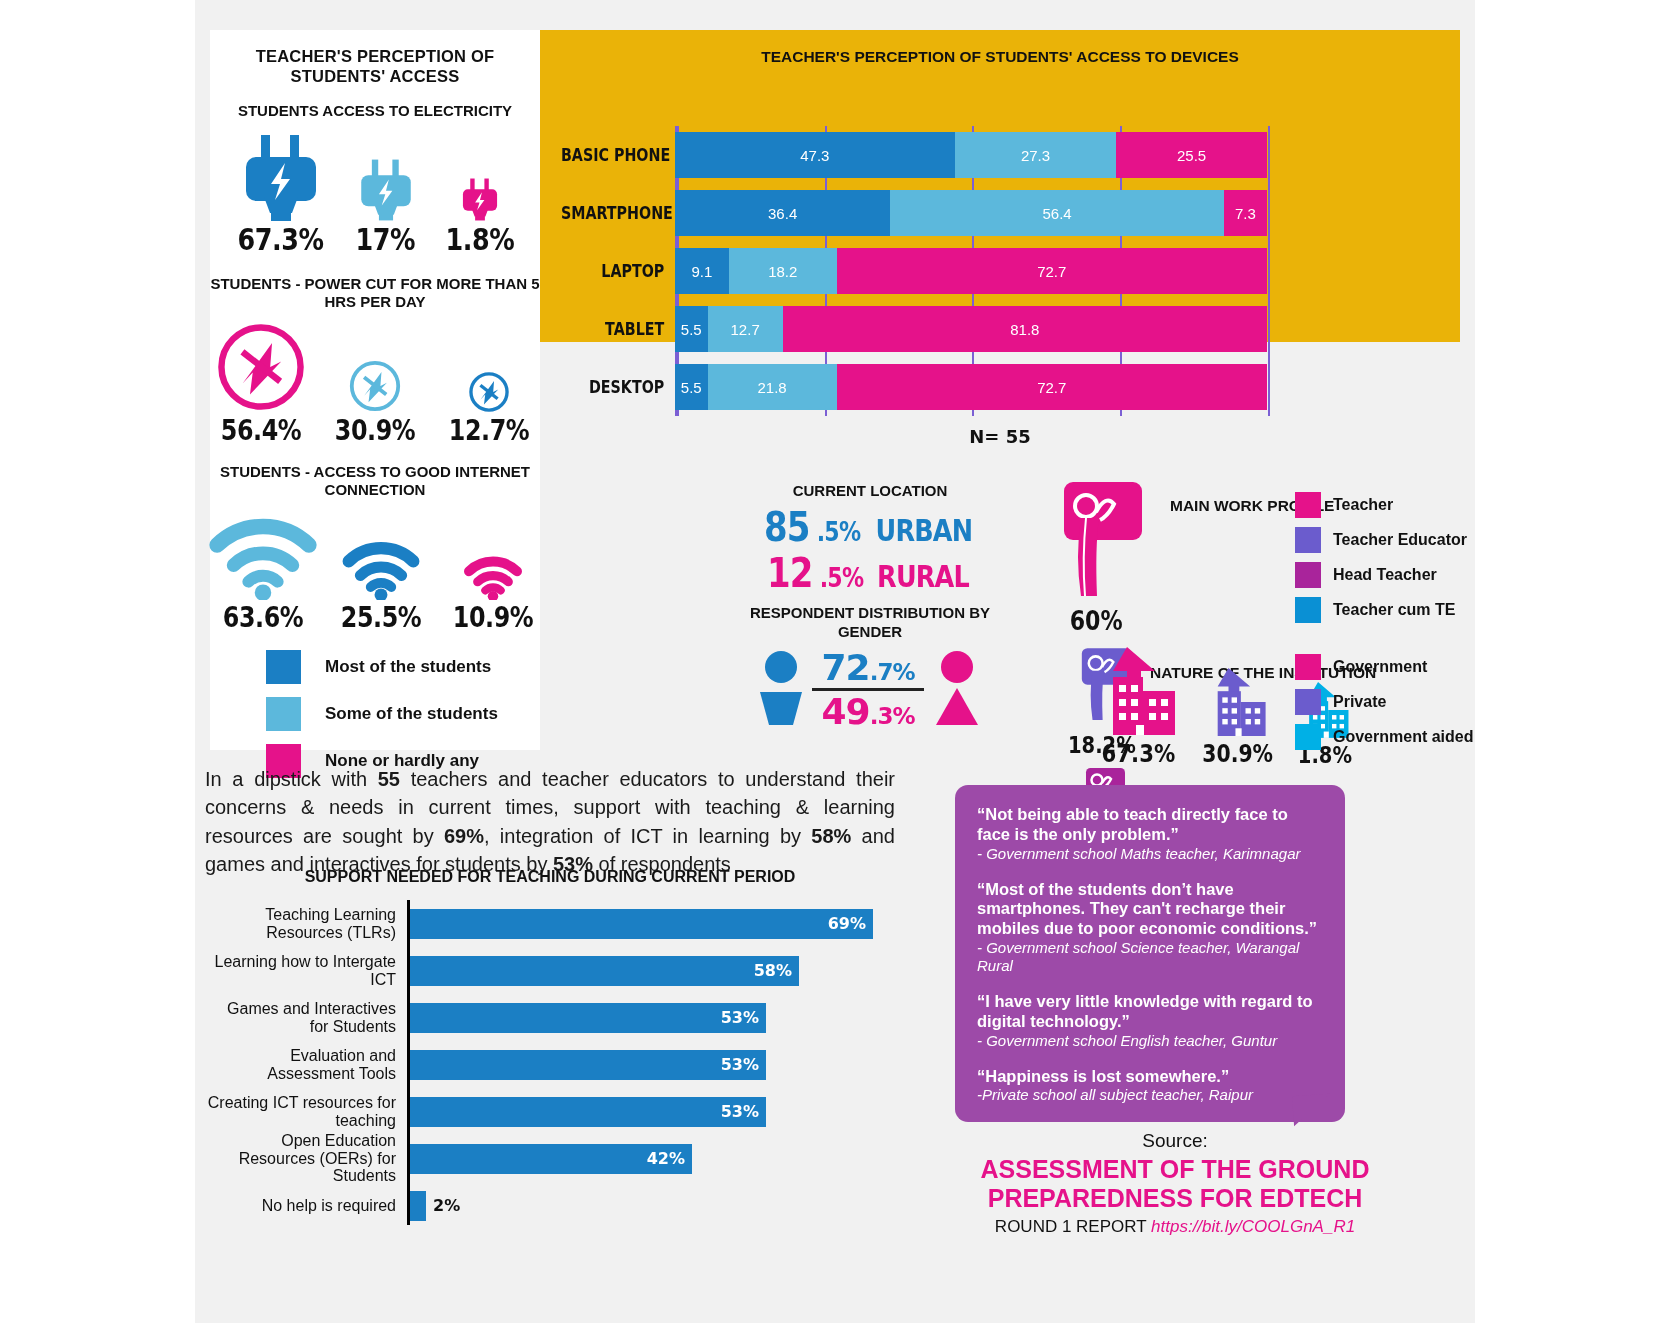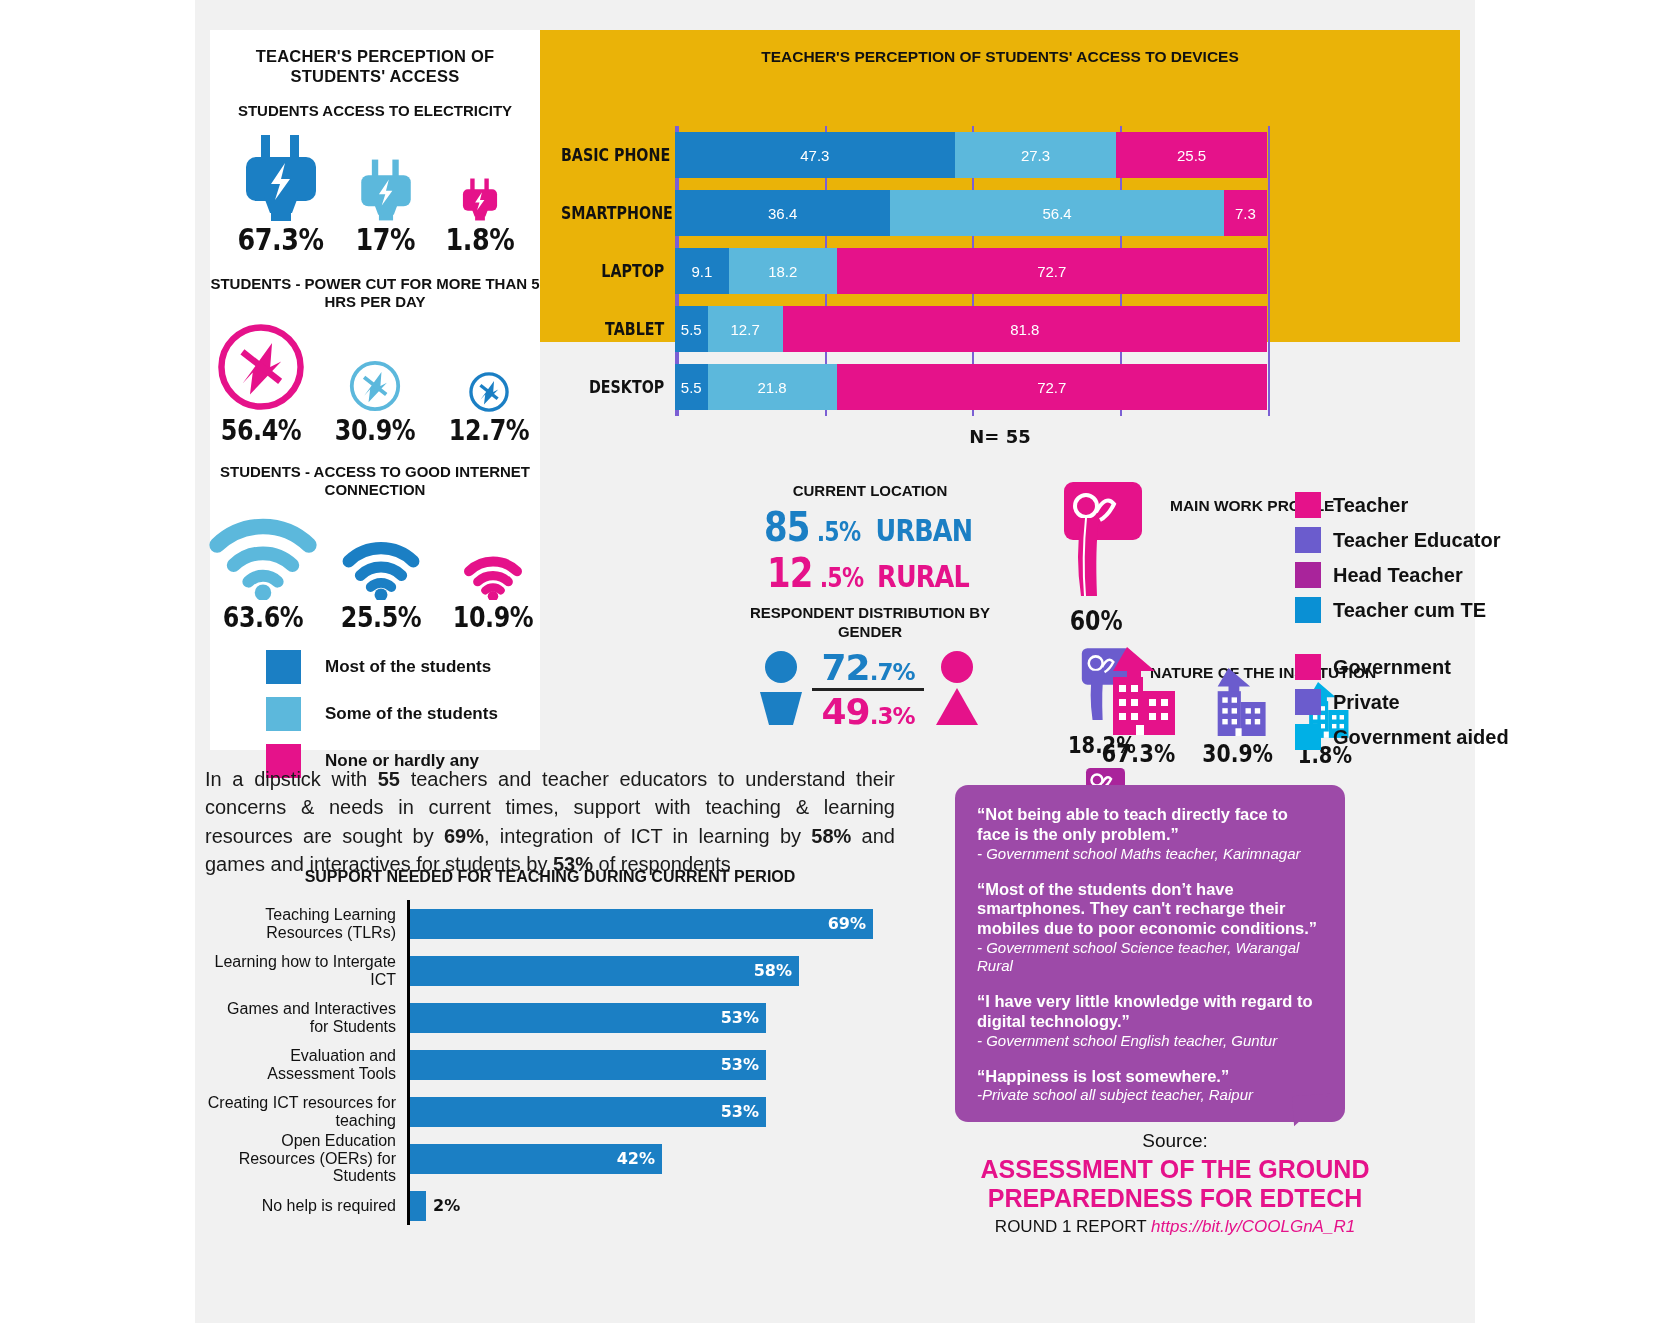--- a/index.html
+++ b/index.html
@@ -126,21 +126,21 @@
   .fig-row { position: absolute; left: 0; top: 10px; display: flex; align-items: flex-end; gap: 8px; flex-direction: column; }
   .fig-cell { display: flex; flex-direction: column; align-items: center; }
   .fig-pct { font-family: "DejaVu Sans", sans-serif; font-weight: bold; color: #111; transform: scaleX(.85); margin-top: 4px; }
 
   .inst-title { position: absolute; left: 100px; top: 192px; font-weight: bold; font-size: 15.5px; color: #111; white-space: nowrap; }
   .inst-row { position: absolute; left: 45px; top: 175px; display: flex; align-items: flex-end; gap: 14px; }
 
   .legend-right { position: absolute; right: 0; width: 165px; }
   .lr-row { display: flex; align-items: center; gap: 12px; margin-bottom: 9px; }
   .lr-sw { width: 26px; height: 26px; flex: 0 0 auto; }
-  .lr-tx { font-size: 20px; color: #111; font-weight: 600; white-space: nowrap; }
+  .lr-tx { font-size: 16px; color: #111; font-weight: 600; white-space: nowrap; }
 
   
   .para {
     position: absolute; left: 10px; top: 765px; width: 690px;
     font-size: 20px; line-height: 1.42; color: #1a1a1a; text-align: justify;
   }
   .para b { font-weight: bold; }
 
   
   .bottom-chart { position: absolute; left: 10px; top: 868px; width: 690px; }
@@ -584,21 +584,21 @@
         <div class="bc-bar" style="width:356px;">53%</div>
       </div>
 
       <div class="bc-row">
         <div class="bc-label">Creating ICT resources for teaching</div>
         <div class="bc-bar" style="width:356px;">53%</div>
       </div>
 
       <div class="bc-row">
         <div class="bc-label">Open Education Resources (OERs) for Students</div>
-        <div class="bc-bar" style="width:252px;">42%</div>
+        <div class="bc-bar" style="width:282px;">42%</div>
       </div>
 
       <div class="bc-row">
         <div class="bc-label">No help is required</div>
         <div class="bc-bar outside" style="width:16px;">
             <span>2%</span>
           </div>
       </div>
     </div>
   </div>

